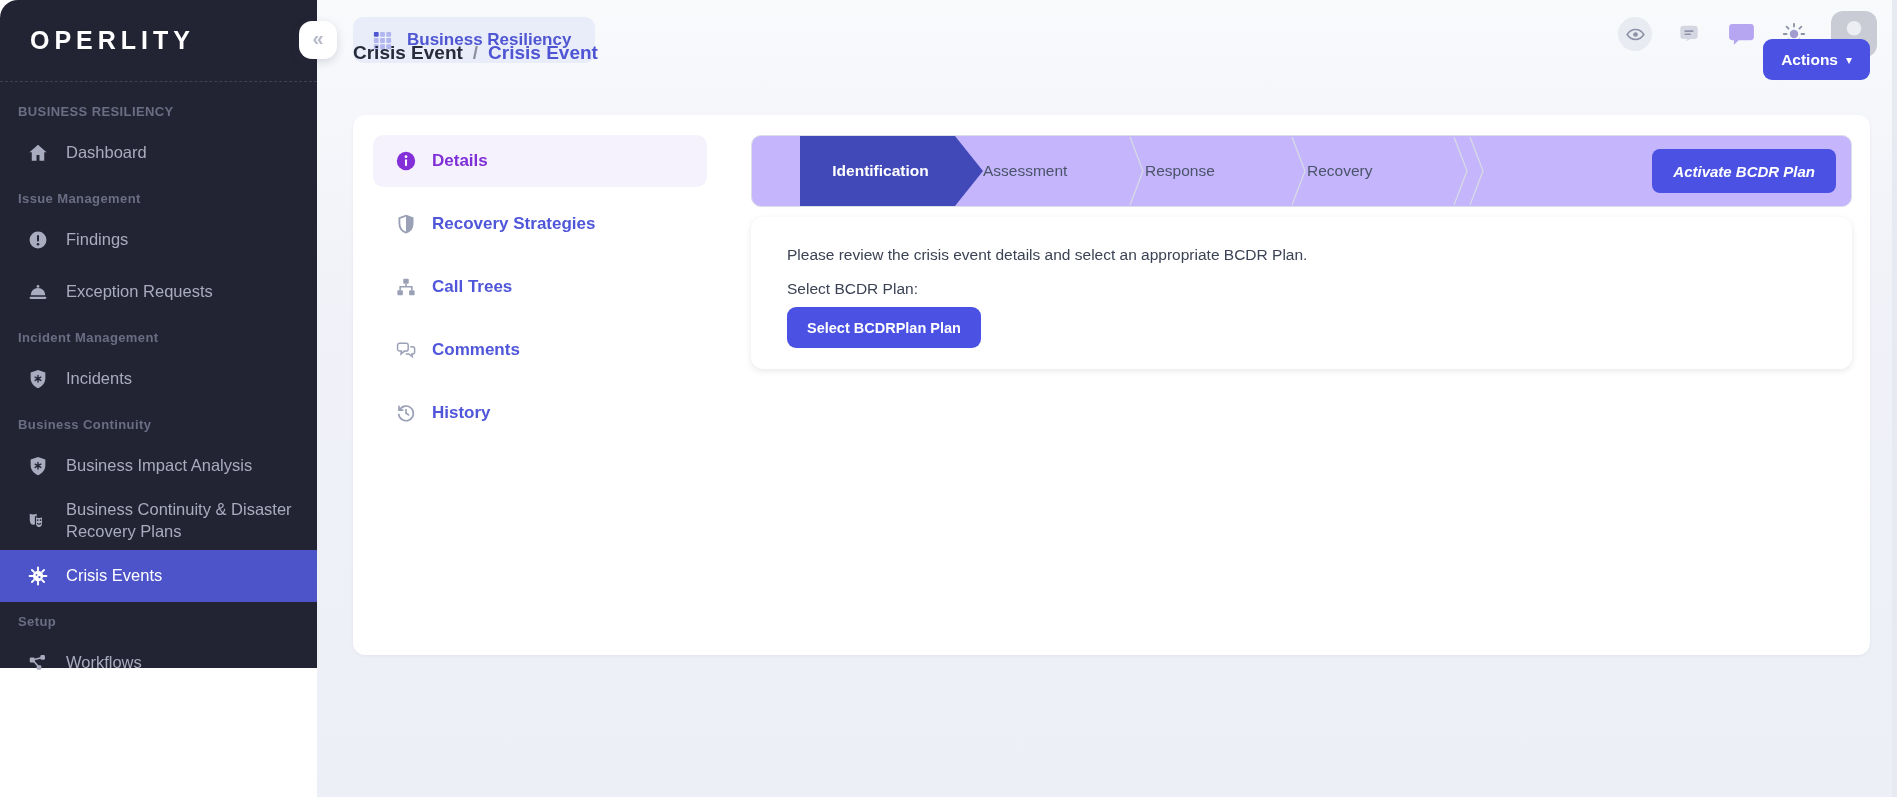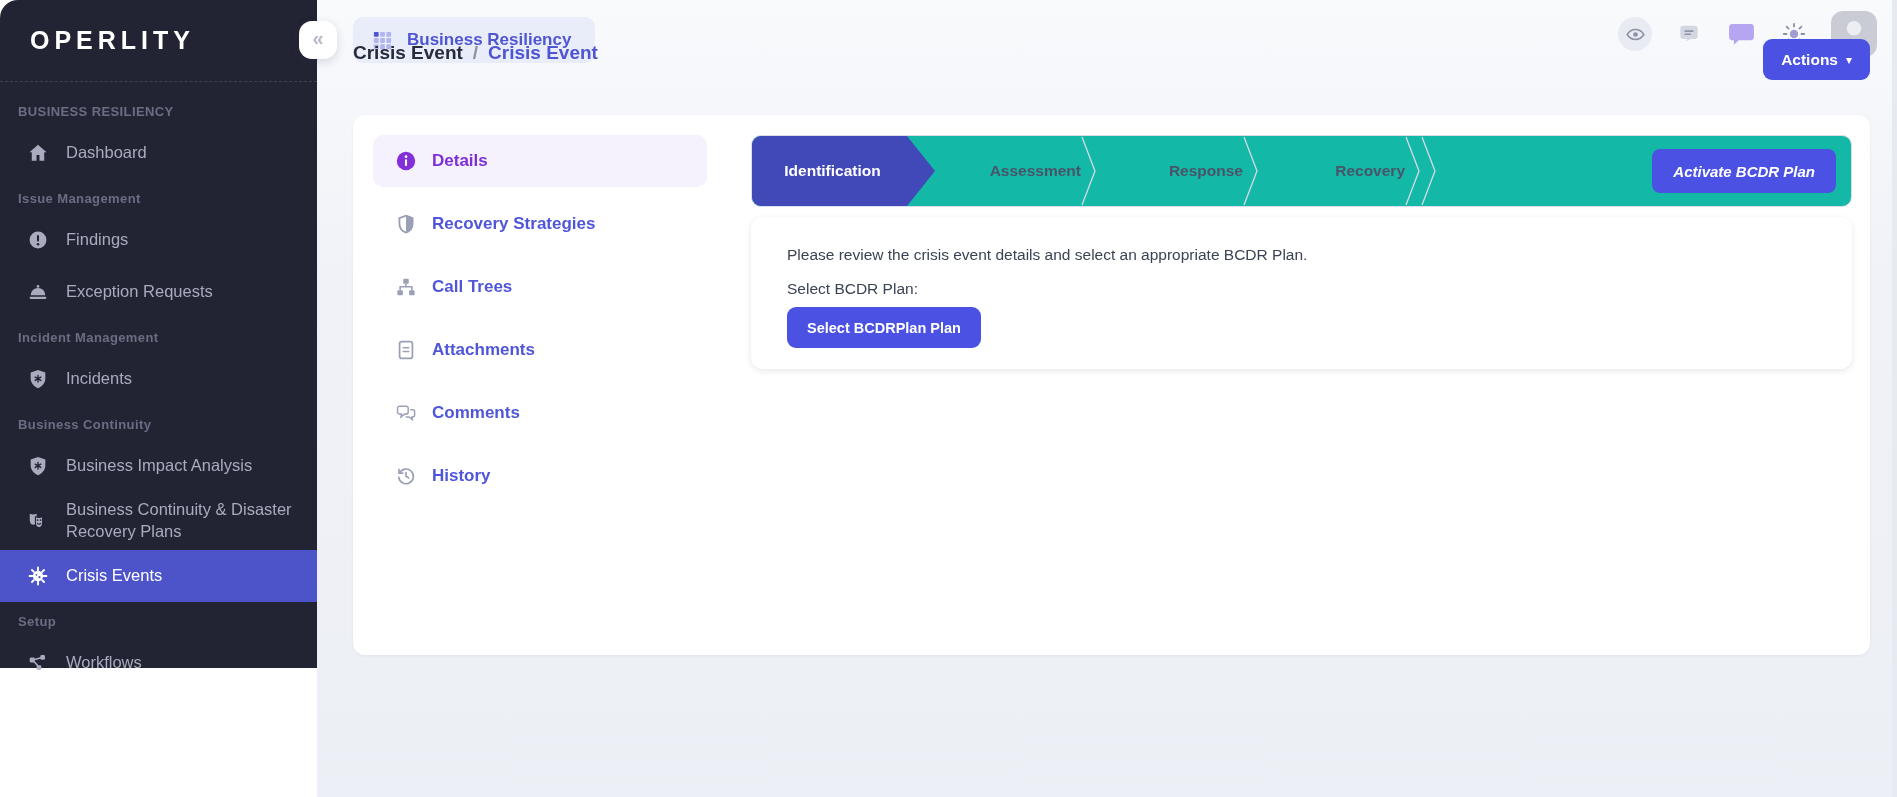--- a/index.html
+++ b/index.html
@@ -112,33 +112,33 @@
     font-size:17px; font-weight:700; color:#4f56d9;
   }
   .dtab .ic { width:22px; height:22px; flex:none; color:#9aa0b5; }
   .dtab .ic svg { width:100%; height:100%; }
   .dtab.selected { background:#f6f2fd; color:var(--details-purple); }
   .dtab.selected .ic { color:#8330d9; }
 
   
   .wizard { flex:1; display:flex; flex-direction:column; min-width:0; }
   .stepper {
-    height:72px; flex:none; background:#14b8a6; border:1px solid #dadeea;
-    border-radius:10px; overflow:hidden; display:flex; align-items:stretch;
+    height:72px; flex:none; background:#c4b5fd; border:1px solid #dadeea;
+    border-radius:10px; overflow:hidden; display:flex; align-items:stretch;padding-left:48px;
   }
   .step-active {
     flex:none; width:183px; background:var(--active-step); color:#fff;
     font-size:15.5px; font-weight:700; display:flex; align-items:center;
     justify-content:center; padding-right:22px;
     clip-path:polygon(0 0, calc(100% - 28px) 0, 100% 50%, calc(100% - 28px) 100%, 0 100%);
     cursor:pointer;
   }
   .step {
-    flex:none; width:146px; display:flex; align-items:center; justify-content:flex-end;
-    font-size:15.5px; font-weight:700; color:#4a5468; cursor:pointer;
+    flex:none; width:146px; display:flex; align-items:center; justify-content:flex-start;
+    font-size:15.5px; font-weight:400; color:#4a5468; cursor:pointer;
   }
   .sep-chev { flex:none; width:16px; height:100%; }
   .step-spacer { flex:1; }
   .activate-btn {
     align-self:center; margin-right:15px; height:44px; padding:0 21px; flex:none;
     border:none; border-radius:8px; background:var(--accent); color:#fff;
     font-size:15px; font-weight:600; cursor:pointer;
     font-family:"Liberation Sans","DejaVu Sans",sans-serif;
     font-style:italic;
   }
@@ -393,29 +393,20 @@
                 <rect x="9" y="3" width="6" height="5.4" rx="1"></rect>
                 <rect x="2.6" y="15.6" width="6" height="5.4" rx="1"></rect>
                 <rect x="15.4" y="15.6" width="6" height="5.4" rx="1"></rect>
               </g>
               <path d="M12 8.4v3.4M5.6 15.6v-3.8h12.8v3.8" fill="none" stroke="currentColor" stroke-width="1.7"></path>
             </svg>
           </span>
     <span>Call Trees</span>
   </div>
 
-  <div class="dtab">
-    <span class="ic">
-            <svg viewBox="0 0 24 24">
-              <rect x="5" y="2.8" width="14" height="18.4" rx="2.4" fill="none" stroke="currentColor" stroke-width="1.9"></rect>
-              <path d="M9 9.6h6M9 13.6h6" stroke="currentColor" stroke-width="1.7" stroke-linecap="round"></path>
-            </svg>
-          </span>
-    <span>Attachments</span>
-  </div>
 
   <div class="dtab">
     <span class="ic">
             <svg viewBox="0 0 24 24" fill="none" stroke="currentColor" stroke-width="1.6">
               <path d="M2.8 6.9a2.3 2.3 0 0 1 2.3-2.3h7a2.3 2.3 0 0 1 2.3 2.3v4a2.3 2.3 0 0 1-2.3 2.3h-1.6l-4 3.1.6-3.1H5.1a2.3 2.3 0 0 1-2.3-2.3z"></path>
               <path d="M16.6 8.4h2.6a2.2 2.2 0 0 1 2.2 2.2v3.5a2.2 2.2 0 0 1-2.2 2.2h-.9l.5 2.9-3.7-2.9h-3.4"></path>
             </svg>
           </span>
     <span>Comments</span>
   </div>

